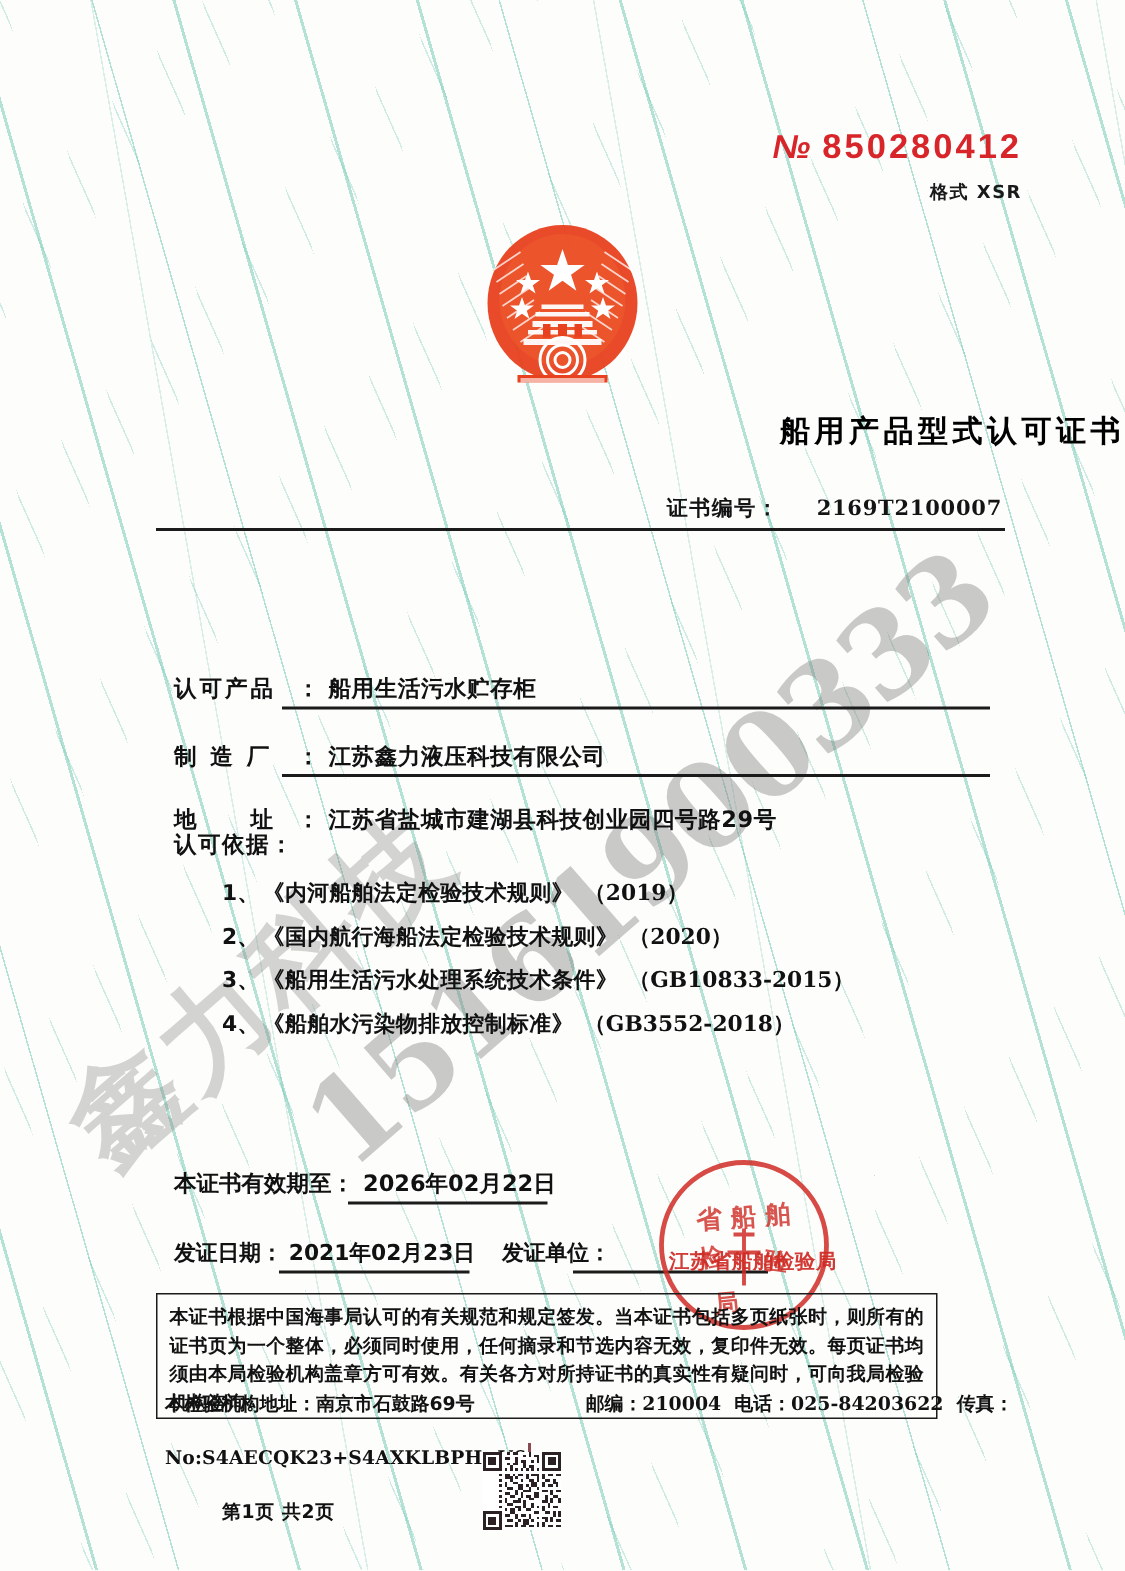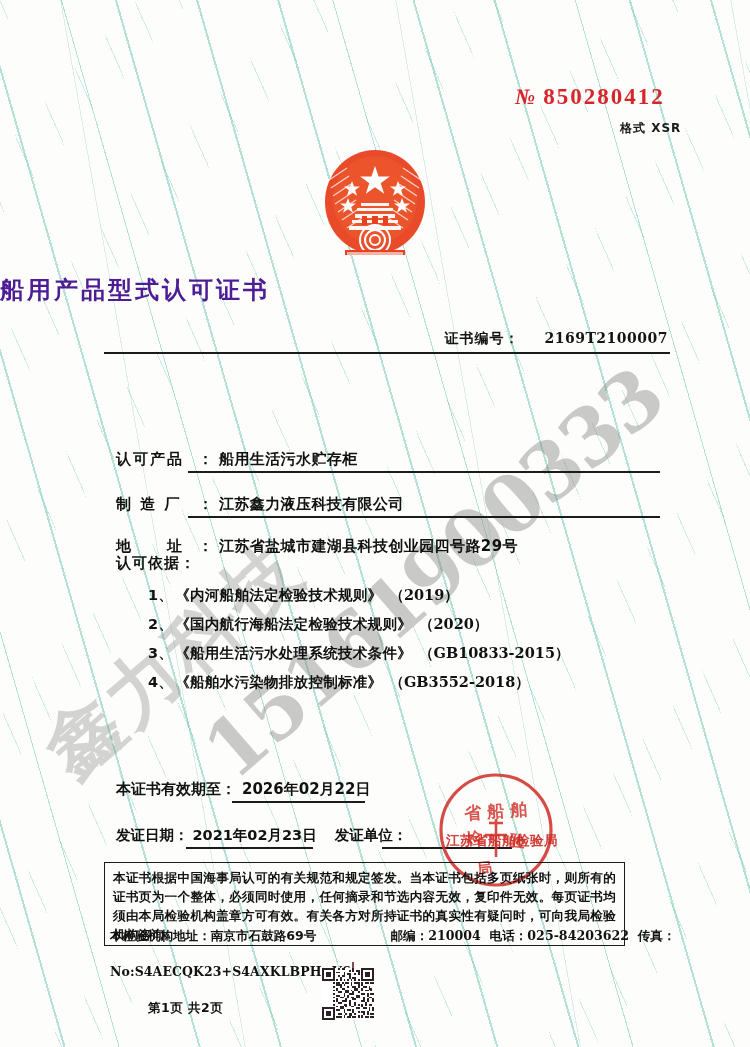--- a/index.html
+++ b/index.html
@@ -78,33 +78,33 @@
   .cn{font-family:"DejaVu Sans","Liberation Sans",sans-serif;color:#121212;}
 
   #main-title{
     position:absolute;left:0;right:0;top:54px;
     text-align:center;font-size:31px;font-weight:bold;
     letter-spacing:11px;text-indent:11px;color:#111;
   }
   #serial-no{
     position:absolute;left:515px;top:84px;
     color:#d8252a;font-size:23px;font-weight:bold;
-    font-family:Liberation Serif, serif;
+    font-family:Liberation Sans, sans-serif;
     letter-spacing:2px;white-space:nowrap;
   }
   #serial-no .no-sym{font-style:italic;margin-right:6px;font-size:22px;}
   #format-code{
     position:absolute;left:620px;top:120px;
     font-size:12px;font-weight:bold;color:#1a1a1a;letter-spacing:1px;
   }
   #emblem{position:absolute;left:305px;top:140px;width:140px;height:130px;}
 
   #cert-title{
     position:absolute;left:0;right:0;top:274px;
-    text-align:left;font-size:24px;font-weight:bold;letter-spacing:3px;color:#4c1d95;
+    text-align:right;font-size:20px;font-weight:bold;letter-spacing:3px;color:#000000;
   }
   #cert-no-row{
     position:absolute;right:82px;top:330px;
     font-size:14px;font-weight:bold;color:#141414;white-space:nowrap;
   }
   #cert-no-row .lbl{letter-spacing:1px;}
   #cert-no-row .val{font-family:"DejaVu Serif","Liberation Serif",serif;margin-left:25px;letter-spacing:.5px;}
   #rule-top{position:absolute;left:104px;right:80px;top:352px;height:2px;background:#1b1b1b;}
 
   #intro{

